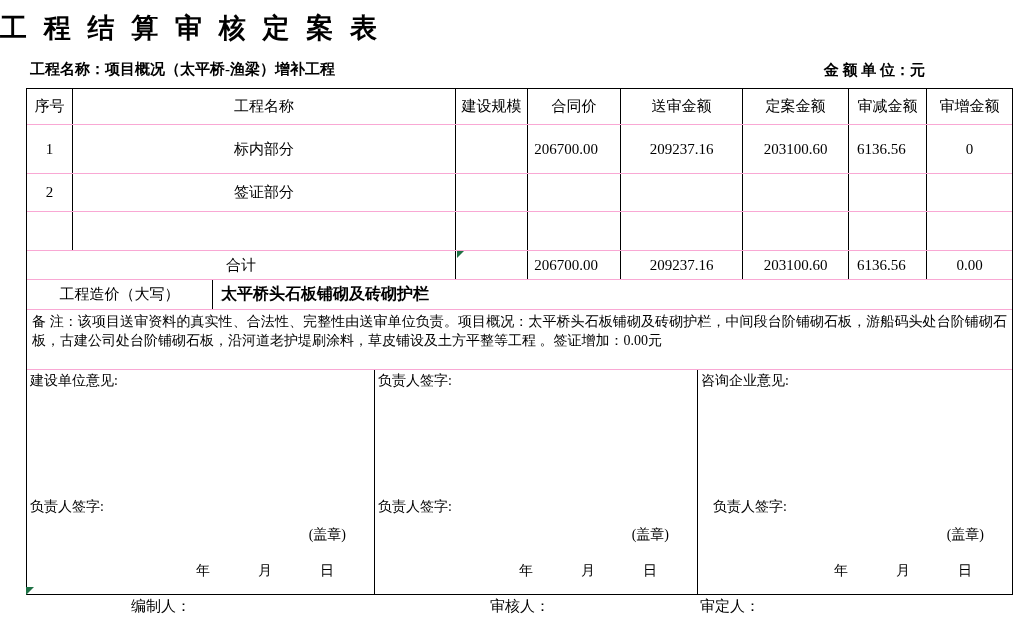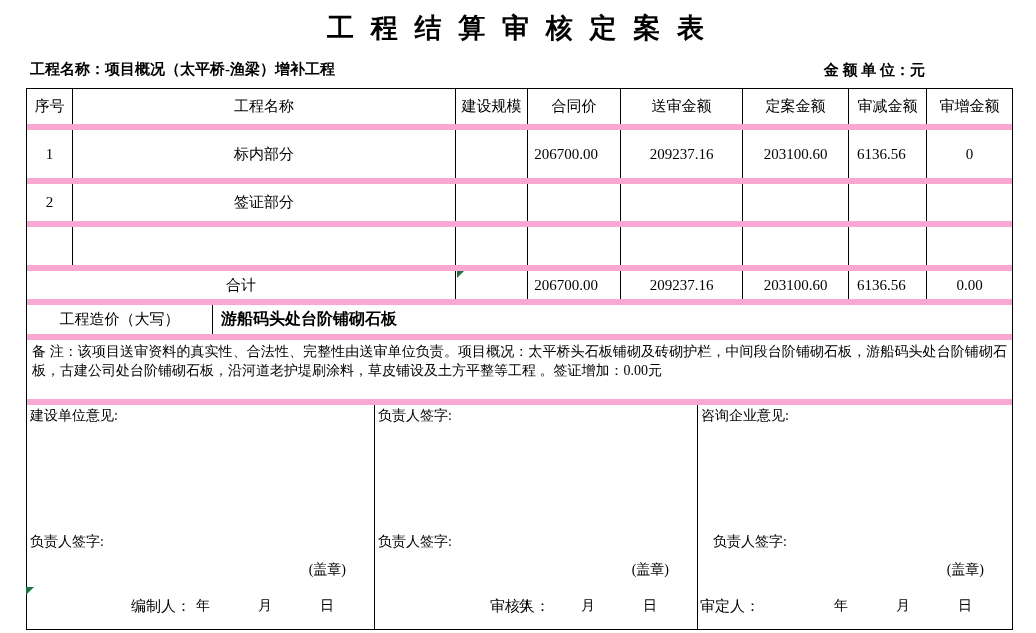--- a/index.html
+++ b/index.html
@@ -1,25 +1,25 @@
 <!DOCTYPE html>
 <html><head>
 <meta charset="utf-8">
 <style>
   html,body{margin:0;padding:0;background:#fff;}
   body{width:1036px;height:633px;position:relative;color:#000;
        font-family:"Liberation Serif","DejaVu Serif",serif;}
   .abs{position:absolute;}
-  #title{top:10px;left:0;width:1036px;text-align:center;font-size:27px;
+  #title{top:10px;left:0;width:1036px;text-align:left;font-size:27px;
          font-weight:bold;letter-spacing:5px;white-space:pre;}
   #proj-name{top:60px;left:30px;font-size:15px;font-weight:bold;}
   #unit-label{top:61px;right:111px;font-size:15px;font-weight:bold;white-space:pre;}
   
   #tbl{top:88px;left:26px;width:985px;border:1px solid #000;box-sizing:content-box;}
-  .tr{display:flex;border-bottom:6px solid #f9a8d4;}
+  .tr{display:flex;border-bottom:1px solid #f9a8d4;}
   #tbl > .tr:last-child{border-bottom:none;}
   .td{box-sizing:border-box;border-right:1px solid #000;display:flex;
       align-items:center;justify-content:center;font-size:15px;overflow:hidden;
       white-space:nowrap;}
   .c1{width:46px}.c2{width:383px}.c3{width:72px}.c4{width:93px}
   .c5{width:122px}.c6{width:106px}.c7{width:78px}.c8{width:85px;border-right:none}
   .cm{width:429px}          
   .cw1{width:186px}.cw2{width:799px;border-right:none}
   .ar{justify-content:flex-end;padding-right:22px;}
   .al{justify-content:flex-start;padding-left:8px;}
@@ -106,21 +106,21 @@
     </div>
     <div class="td c4 ar">206700.00</div>
     <div class="td c5">209237.16</div>
     <div class="td c6">203100.60</div>
     <div class="td c7 al">6136.56</div>
     <div class="td c8">0.00</div>
   </div>
 
   <div class="tr h-cw">
     <div class="td cw1">工程造价（大写）</div>
-    <div class="td cw2 al bold">游船码头处台阶铺砌石板</div>
+    <div class="td cw2 al bold">太平桥头石板铺砌及砖砌护栏</div>
   </div>
 
   <div class="tr h-rem">
     <div class="td remark">备  注：该项目送审资料的真实性、合法性、完整性由送审单位负责。项目概况：太平桥头石板铺砌及砖砌护栏，中间段台阶铺砌石板，游船码头处台阶铺砌石板，古建公司处台阶铺砌石板，沿河道老护堤刷涂料，草皮铺设及土方平整等工程 。签证增加：0.00元</div>
   </div>
 
   <div class="tr h-sig">
     <div class="sig s1">
       <span class="op">建设单位意见:</span>
       <span class="sgn">负责人签字:</span>

